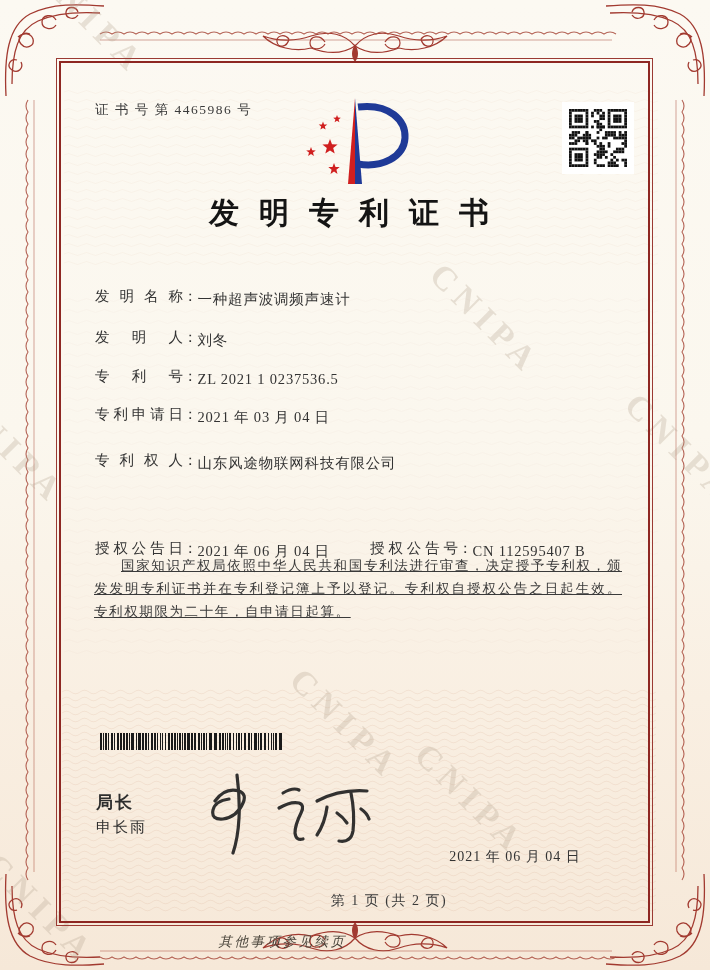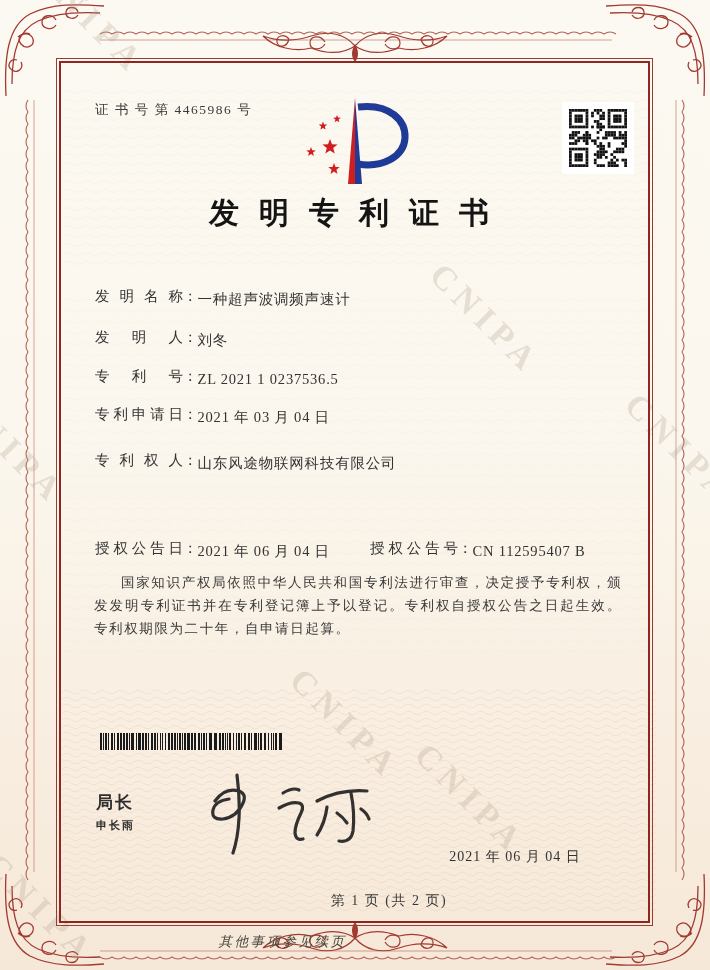--- a/index.html
+++ b/index.html
@@ -36,27 +36,27 @@
   .fcolon{vertical-align:top;}
   .fvalue{display:inline-block;width:437px;vertical-align:top;line-height:25px;letter-spacing:0.8px;white-space:pre-line;}
   .field-r2{left:370px;}
   .field-r2 .flabel{width:88px;}
   .field-r2 .fvalue{width:150px;}
   
   .para{
     position:absolute;left:94px;width:528px;font-size:13.5px;line-height:23px;
     letter-spacing:1.6px;text-indent:2em;color:#3a3a3a;text-align:justify;
   }
-  .p1{top:571px;} .p2{top:627px;}
+  .p1{top:554px;text-decoration:underline;} .p2{top:627px;}
   
   .barcode{left:100px;top:733px;width:185px;height:17px;}
   
   .director-title{left:96px;top:791px;font-size:17px;font-weight:600;letter-spacing:2px;
     color:#2e2e2e;font-family:"Liberation Sans","DejaVu Sans",sans-serif;}
-  .director-name{left:96px;top:818px;font-size:11px;font-weight:700;letter-spacing:2px;
+  .director-name{left:96px;top:818px;font-size:15px;font-weight:400;letter-spacing:2px;
     color:#2e2e2e;font-family:"Liberation Sans","DejaVu Sans",sans-serif;}
   .signature{left:195px;top:763px;width:200px;height:95px;}
   .issue-date{left:430px;top:848px;width:170px;text-align:center;font-size:14px;letter-spacing:1px;color:#333;}
   .page-info{left:0;top:892px;width:710px;text-align:center;font-size:14px;letter-spacing:1.5px;color:#3a3a3a;margin-left:34px;}
   .footer-note{
     left:0;top:933px;width:565px;text-align:center;font-size:13.5px;font-style:italic;
     letter-spacing:2.5px;color:#4a453c;
   }
   svg{display:block;}
 </style>

